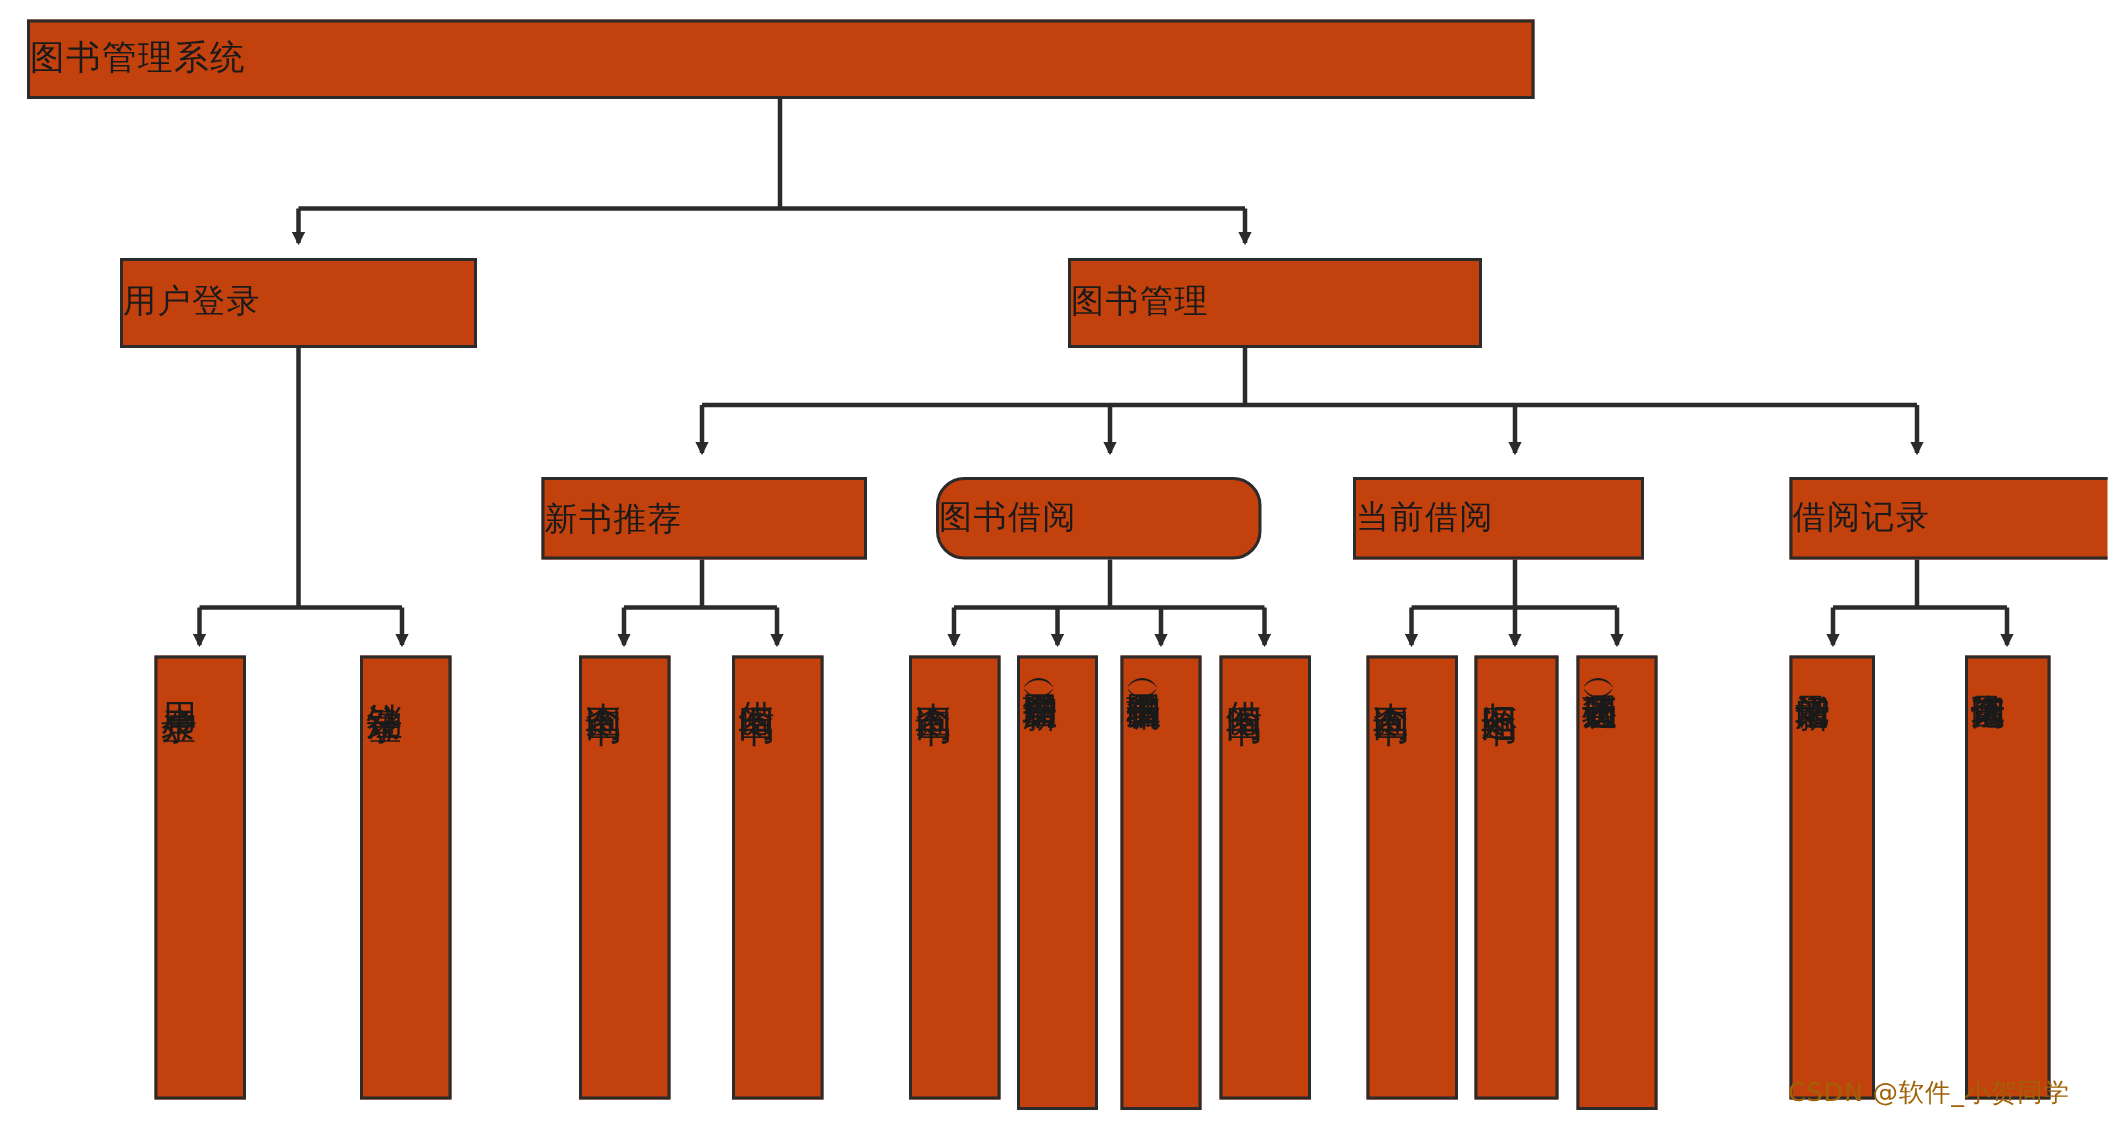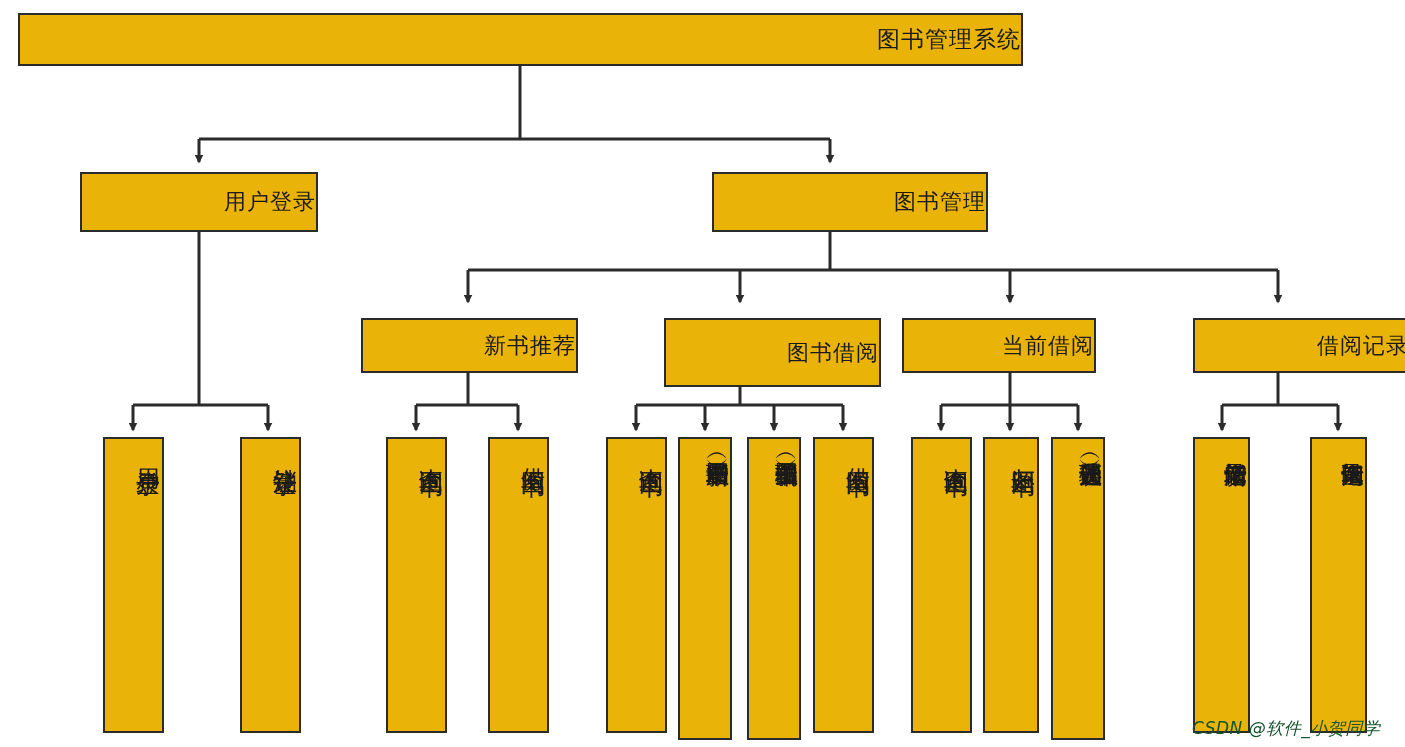--- a/index.html
+++ b/index.html
@@ -22,25 +22,25 @@
   svg#edges {
     position: absolute;
     left: 0;
     top: 0;
     width: 1405px;
     height: 747px;
   }
   .node {
     position: absolute;
     box-sizing: border-box;
-    background: #eab308;
+    background: #c2410c;
     border: 2px solid #2b2b2b;
     display: flex;
     align-items: center;
-    justify-content: flex-end;
+    justify-content: flex-start;
     color: #1a1a1a;
     z-index: 3;
   }
   .node .label {
     text-align: center;
     line-height: 1.05;
     letter-spacing: 0.5px;
     white-space: pre-wrap;
   }
   
@@ -66,27 +66,26 @@
   .node.leaf.tall {
     padding-top: 6px;
   }
   .node.leaf.tall .label {
     font-size: 23px;
     letter-spacing: 0px;
     line-height: 1.08;
   }
   .watermark {
     position: absolute;
-    color: #14532d;
+    color: #a16207;
     font-size: 17px;
     letter-spacing: 0.5px;
     white-space: nowrap;
     z-index: 5;
     pointer-events: none;
-    font-style: italic;
   }
 </style>
 </head>
 <body>
 
 <div id="diagram-root">
 
   <svg id="edges" viewBox="0 0 1405 747" xmlns="http://www.w3.org/2000/svg">
     <defs>
       <marker id="arrow" viewBox="0 0 12 12" refX="10" refY="6" markerWidth="9" markerHeight="9" orient="auto-start-reverse" markerUnits="userSpaceOnUse">
@@ -147,21 +146,21 @@
   </div>
 
   <div class="node horiz" style="left:712px; top:172px; width:276px; height:60px;">
     <span class="label">图书管理</span>
   </div>
 
   <div class="node horiz" style="left:361px; top:318px; width:217px; height:55px;font-family:Liberation Serif, serif;">
     <span class="label">新书推荐</span>
   </div>
 
-  <div class="node horiz" style="left:664px; top:318px; width:217px; height:69px;">
+  <div class="node horiz" style="left:624px; top:318px; width:217px; height:55px;border-radius:19px;">
     <span class="label">图书借阅</span>
   </div>
 
   <div class="node horiz" style="left:902px; top:318px; width:194px; height:55px;">
     <span class="label">当前借阅</span>
   </div>
 
   <div class="node horiz" style="left:1170px; top:318px; width:218px; height:55px;margin-left:23px;">
     <span class="label">借阅记录</span>
   </div>

